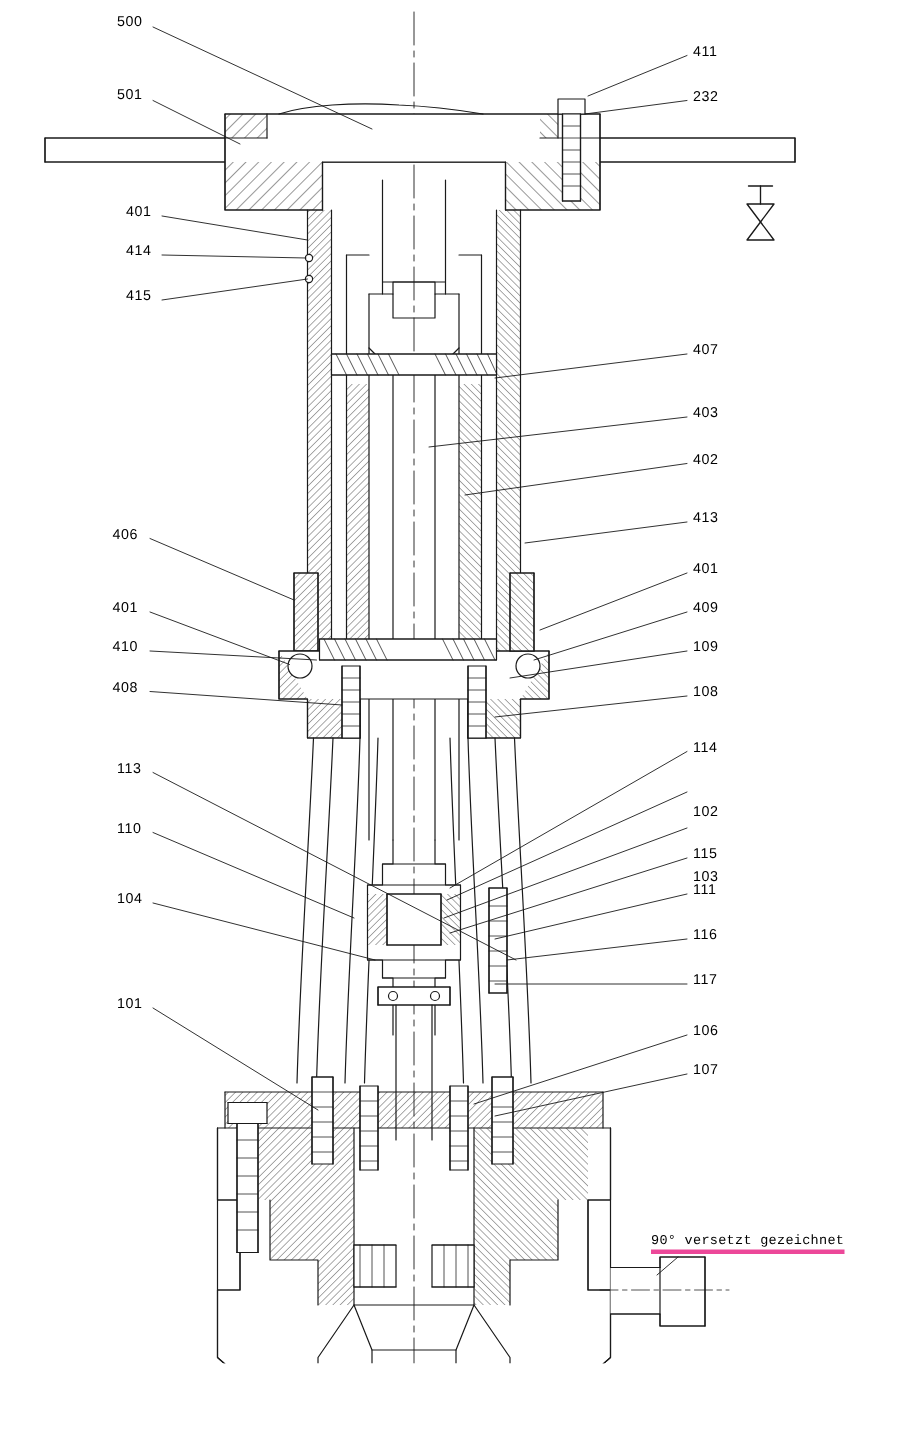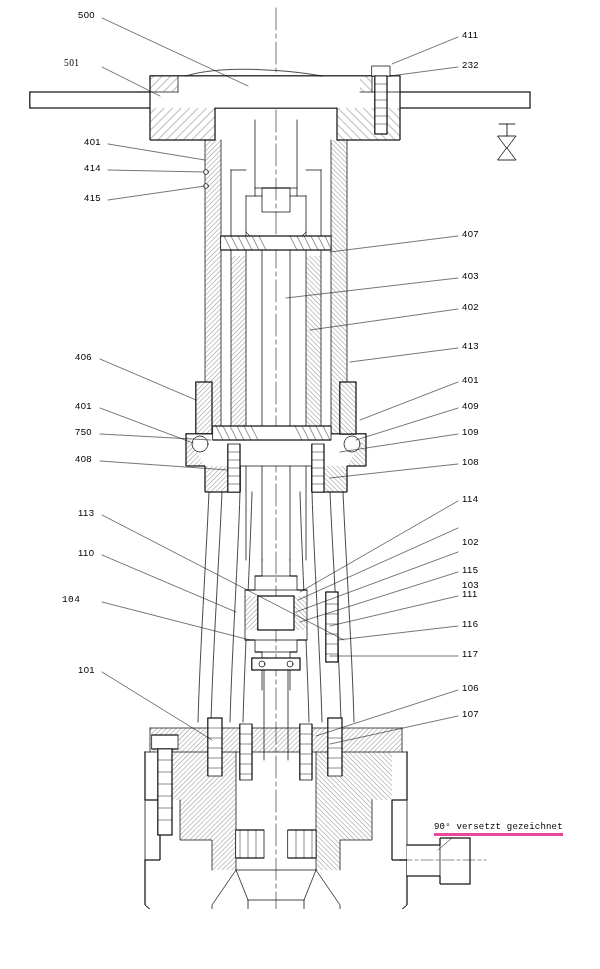--- a/index.html
+++ b/index.html
@@ -445,31 +445,31 @@
         <path d="M498,160 L516,160 L507,148 Z" fill="#fff"></path>
         <line x1="507" y1="124" x2="507" y2="136"></line>
         <line x1="499" y1="124" x2="515" y2="124"></line>
       </g>
 
     </g>
   </svg>
 
   <div>
     <div class="lbl" style="left:78px; top:9px;">500</div>
-    <div class="lbl" style="left:64px; top:58px;font-family:Liberation Serif, serif;">501</div>
+    <div class="lbl" style="left:78px; top:58px;">501</div>
     <div class="lbl" style="left:84px; top:136px;">401</div>
     <div class="lbl" style="left:84px; top:162px;">414</div>
     <div class="lbl" style="left:84px; top:192px;">415</div>
     <div class="lbl" style="left:75px; top:351px;">406</div>
     <div class="lbl" style="left:75px; top:400px;">401</div>
-    <div class="lbl" style="left:75px; top:426px;">750</div>
+    <div class="lbl" style="left:75px; top:426px;">410</div>
     <div class="lbl" style="left:75px; top:453px;">408</div>
     <div class="lbl" style="left:78px; top:507px;">113</div>
     <div class="lbl" style="left:78px; top:547px;">110</div>
-    <div class="lbl" style="left:62px; top:594px;font-family:Liberation Mono, monospace;">104</div>
+    <div class="lbl" style="left:78px; top:594px;">104</div>
     <div class="lbl" style="left:78px; top:664px;">101</div>
   </div>
 
   <div>
     <div class="lbl" style="left:462px; top:29px;">411</div>
     <div class="lbl" style="left:462px; top:59px;">232</div>
     <div class="lbl" style="left:462px; top:228px;">407</div>
     <div class="lbl" style="left:462px; top:270px;">403</div>
     <div class="lbl" style="left:462px; top:301px;">402</div>
     <div class="lbl" style="left:462px; top:340px;">413</div>

